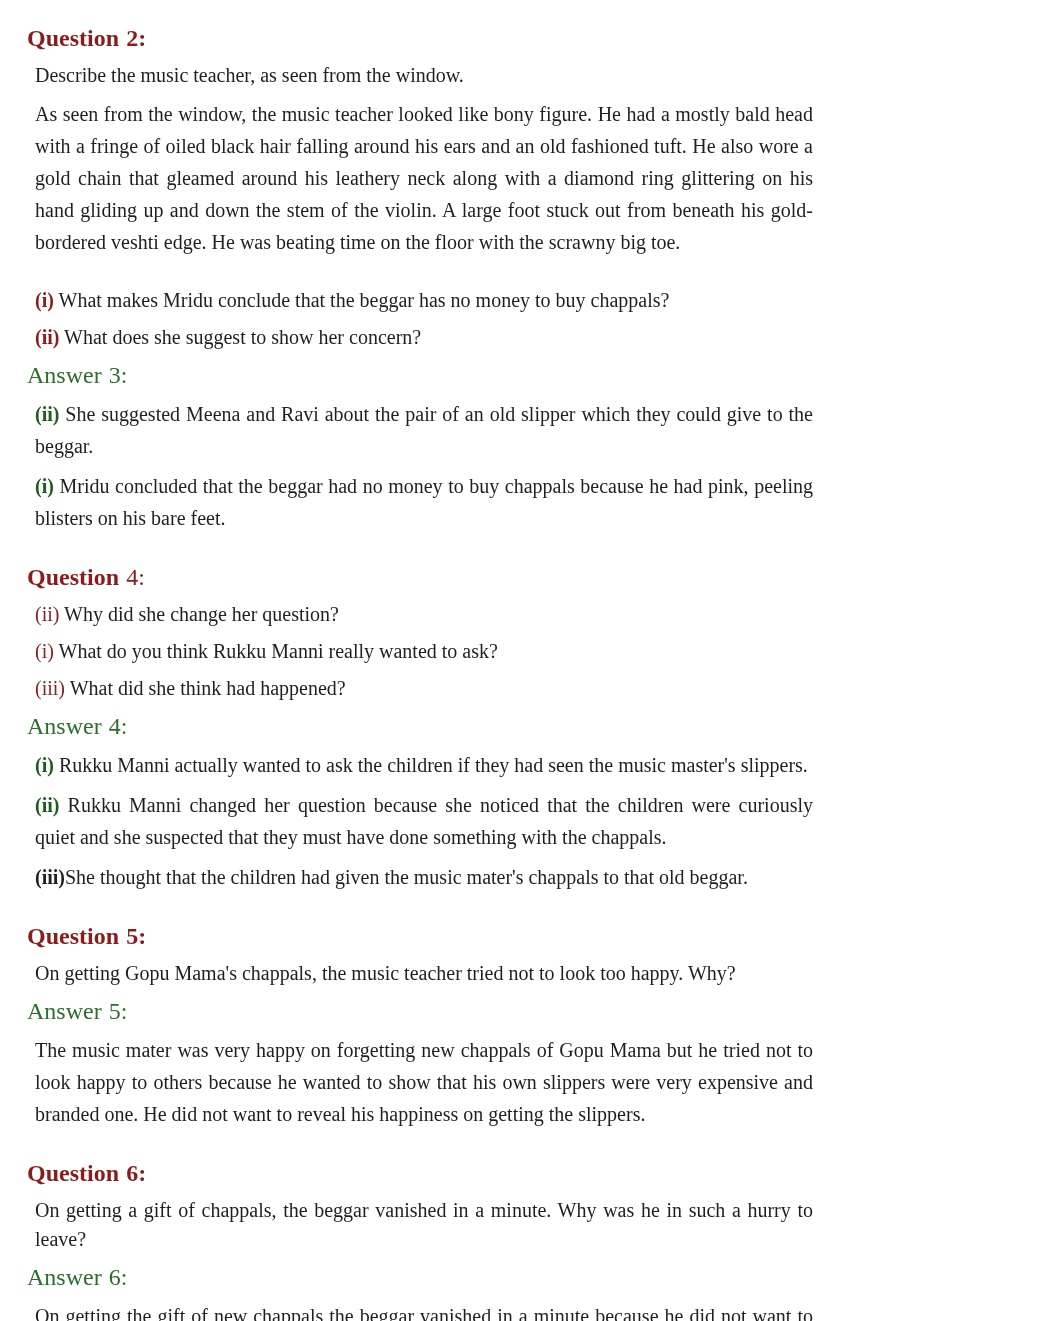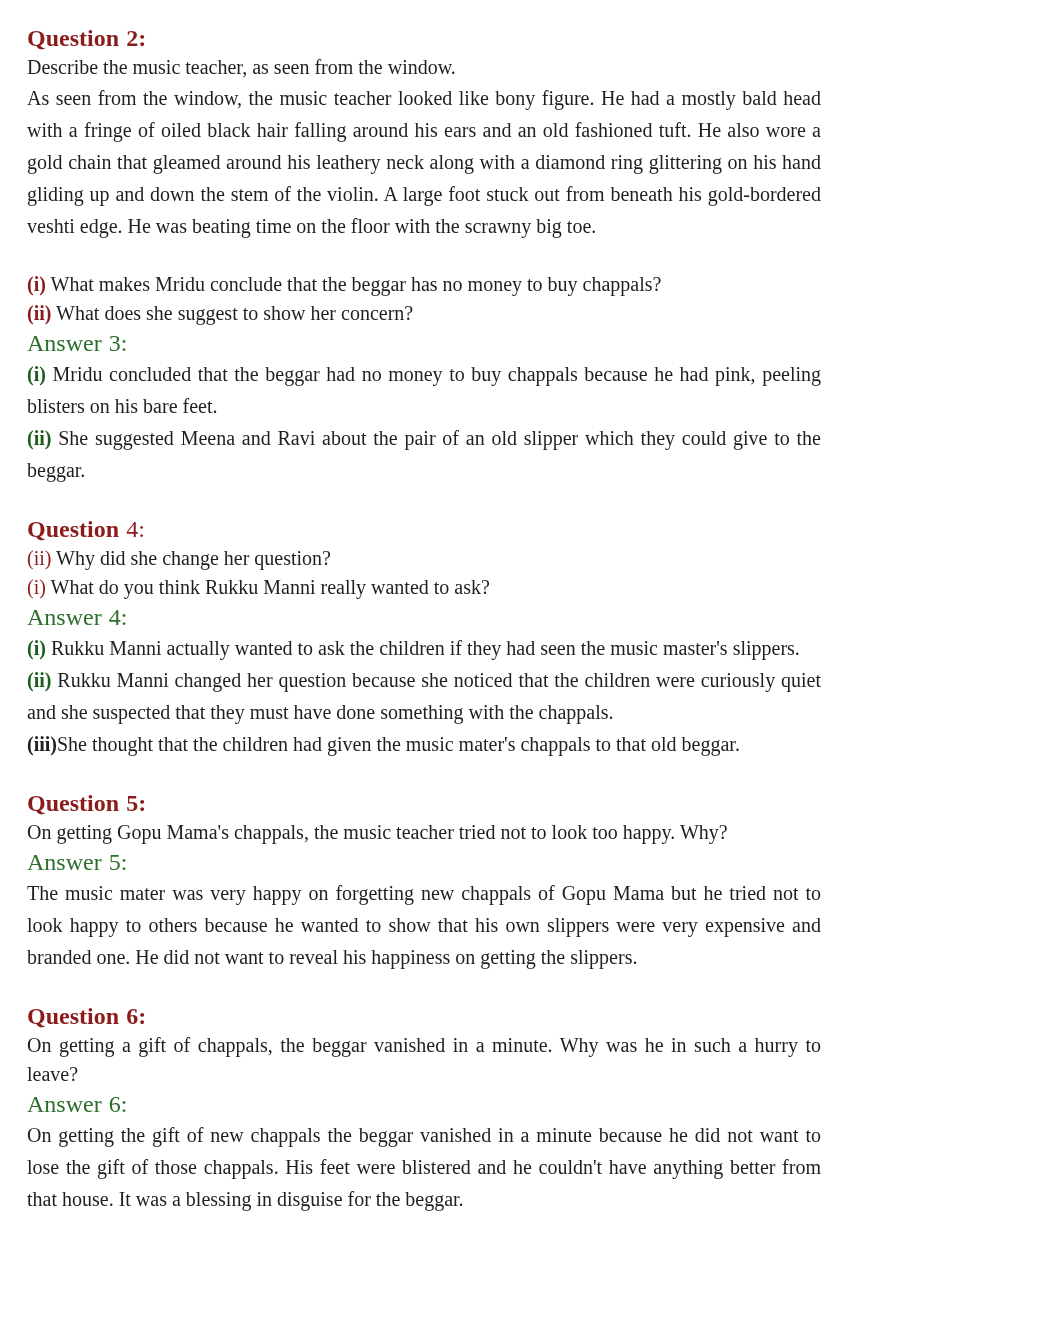--- a/index.html
+++ b/index.html
@@ -24,21 +24,21 @@
     font-size: 24px;
     line-height: 30px;
     font-weight: 700;
   }
   .q-head { color: #8b1c1c; }
   .a-head { color: #2c6e2c; font-weight: 400; }
   .head-num { margin-left: 0.30em; }
   .num-regular { font-weight: 400; }
 
   p {
-    margin: 0;
+    margin: 8px;
     font-size: 20px;
     text-align: justify;
   }
   .qline { line-height: 29px; }   
   .aline { line-height: 32px; }   
 
   .m-q     { color: #8b1c1c; font-weight: 700; }  
   .m-q-reg { color: #8b1c1c; font-weight: 400; }  
   .m-a     { color: #1d5c1d; font-weight: 700; }  
   .m-dark  { color: #1f1f1f; font-weight: 700; }  
@@ -51,28 +51,29 @@
   <section class="qa-section">
     <h2 class="q-head"><span>Question</span><span class="head-num">2:</span></h2>
     <p class="qline">Describe the music teacher, as seen from the window.</p>
     <p class="aline">As seen from the window, the music teacher looked like bony figure. He had a mostly bald head with a fringe of oiled black hair falling around his ears and an old fashioned tuft. He also wore a gold chain that gleamed around his leathery neck along with a diamond ring glittering on his hand gliding up and down the stem of the violin. A large foot stuck out from beneath his gold-bordered veshti edge. He was beating time on the floor with the scrawny big toe.</p>
   </section>
 
   <section class="qa-section">
     <p class="qline"><span class="m-q">(i)</span> <span>What makes Mridu conclude that the beggar has no money to buy chappals?</span></p>
     <p class="qline"><span class="m-q">(ii)</span> <span>What does she suggest to show her concern?</span></p>
     <h2 class="a-head"><span>Answer</span><span class="head-num">3:</span></h2>
+    <p class="aline"><span class="m-a">(ii)</span> <span>She suggested Meena and Ravi about the pair of an old slipper which they could give to the beggar.</span></p>
     <p class="aline"><span class="m-a">(i)</span> <span>Mridu concluded that the beggar had no money to buy chappals because he had pink, peeling blisters on his bare feet.</span></p>
-    <p class="aline"><span class="m-a">(ii)</span> <span>She suggested Meena and Ravi about the pair of an old slipper which they could give to the beggar.</span></p>
   </section>
 
   <section class="qa-section">
     <h2 class="q-head"><span>Question</span><span class="head-num num-regular">4:</span></h2>
     <p class="qline"><span class="m-q-reg">(ii)</span> <span>Why did she change her question?</span></p>
     <p class="qline"><span class="m-q-reg">(i)</span> <span>What do you think Rukku Manni really wanted to ask?</span></p>
+    <p class="qline"><span class="m-q-reg">(iii)</span> <span>What did she think had happened?</span></p>
     <h2 class="a-head"><span>Answer</span><span class="head-num">4:</span></h2>
     <p class="aline"><span class="m-a">(i)</span> <span>Rukku Manni actually wanted to ask the children if they had seen the music master's slippers.</span></p>
     <p class="aline"><span class="m-a">(ii)</span> <span>Rukku Manni changed her question because she noticed that the children were curiously quiet and she suspected that they must have done something with the chappals.</span></p>
     <p class="aline"><span class="m-dark">(iii)</span><span>She thought that the children had given the music mater's chappals to that old beggar.</span></p>
   </section>
 
   <section class="qa-section">
     <h2 class="q-head"><span>Question</span><span class="head-num">5:</span></h2>
     <p class="qline">On getting Gopu Mama's chappals, the music teacher tried not to look too happy. Why?</p>
     <h2 class="a-head"><span>Answer</span><span class="head-num">5:</span></h2>

